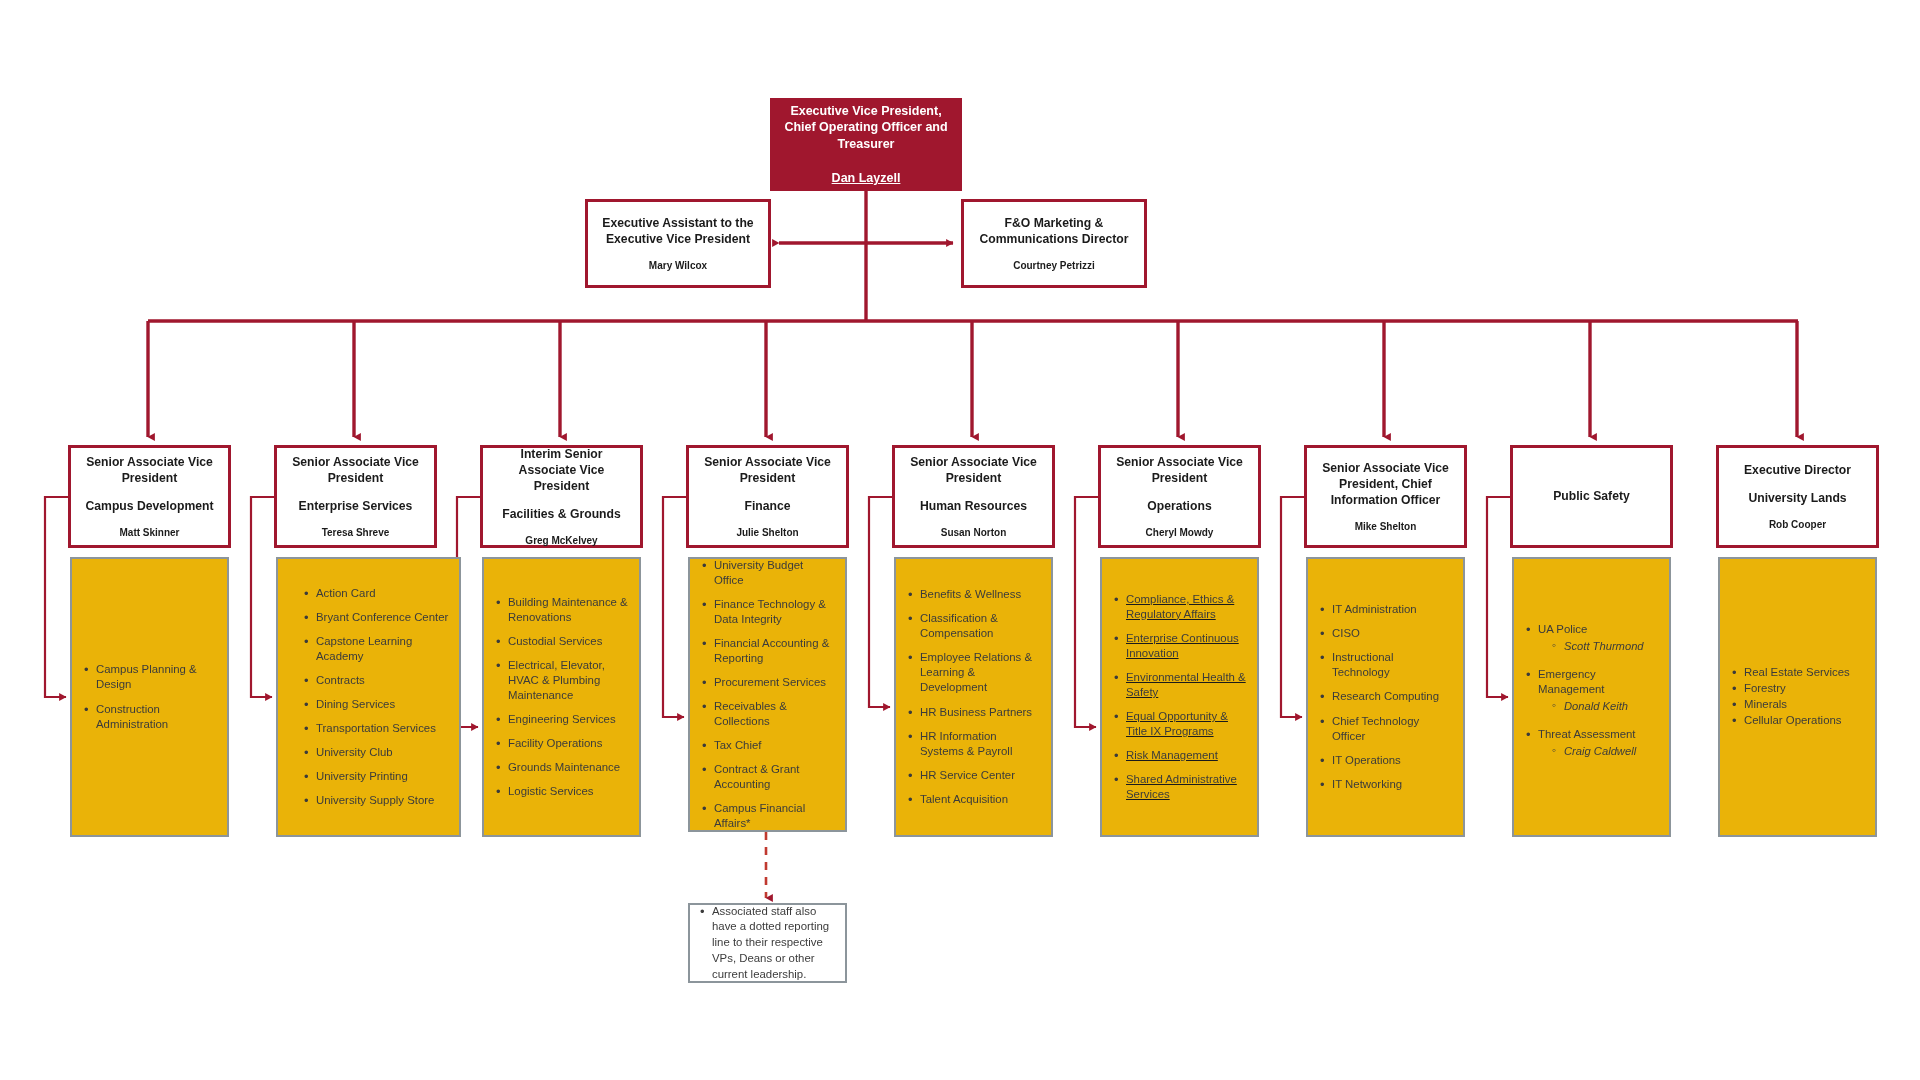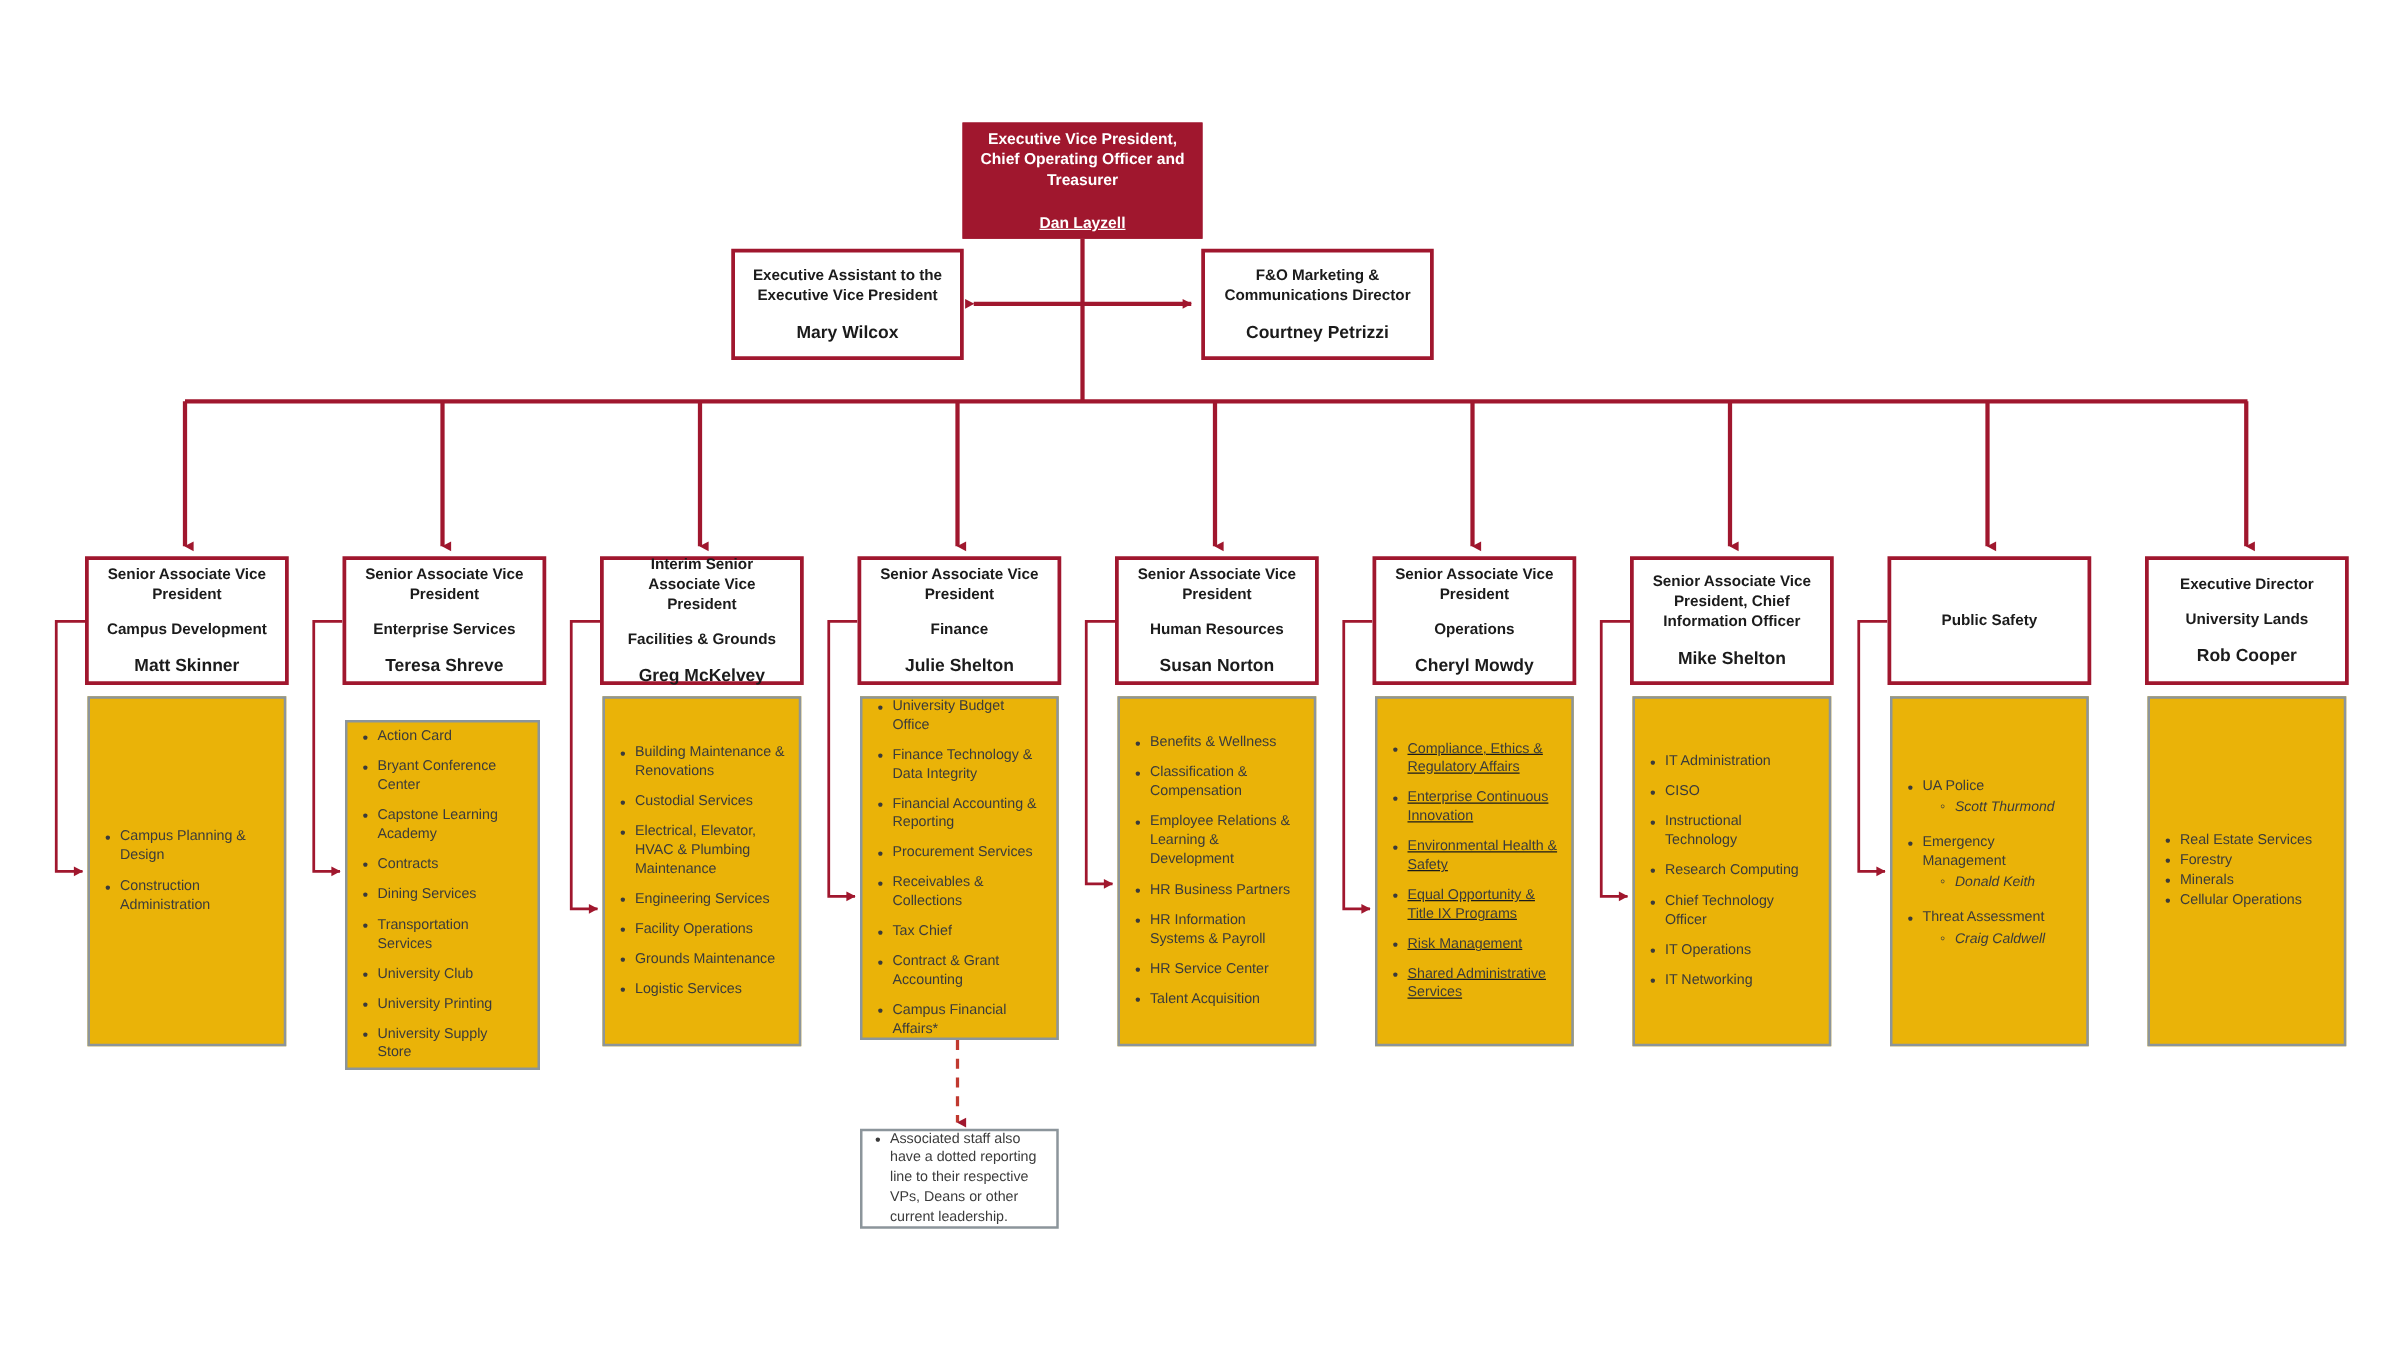--- a/index.html
+++ b/index.html
@@ -68,21 +68,21 @@
     line-height: 1.32;
     font-weight: bold;
   }
   .red-box .unit {
     font-size: 12.2px;
     line-height: 1.32;
     font-weight: bold;
     margin-top: 14px;
   }
   .red-box .person {
-    font-size: 14px;
+    font-size: 10px;
     line-height: 1.32;
     font-weight: bold;
     margin-top: 14px;
   }
   .red-box.tight .unit { margin-top: 12px; }
   .red-box.tight .person { margin-top: 12px; }
 
   
   .grey-box {
     position: absolute;
@@ -282,21 +282,21 @@
     <div class="person">Rob Cooper</div>
   </div>
 
   <div class="grey-box" style="left:70px; top:557px; width:159px; height:280px;">
     <ul>
       <li>Campus Planning &amp; Design</li>
       <li>Construction Administration</li>
     </ul>
   </div>
 
-  <div class="grey-box" style="left:276px; top:576px; width:156px; height:280px;">
+  <div class="grey-box" style="left:276px; top:557px; width:185px; height:280px;padding-left:14px;">
     <ul>
       <li>Action Card</li>
       <li>Bryant Conference Center</li>
       <li>Capstone Learning Academy</li>
       <li>Contracts</li>
       <li>Dining Services</li>
       <li>Transportation Services</li>
       <li>University Club</li>
       <li>University Printing</li>
       <li>University Supply Store</li>

